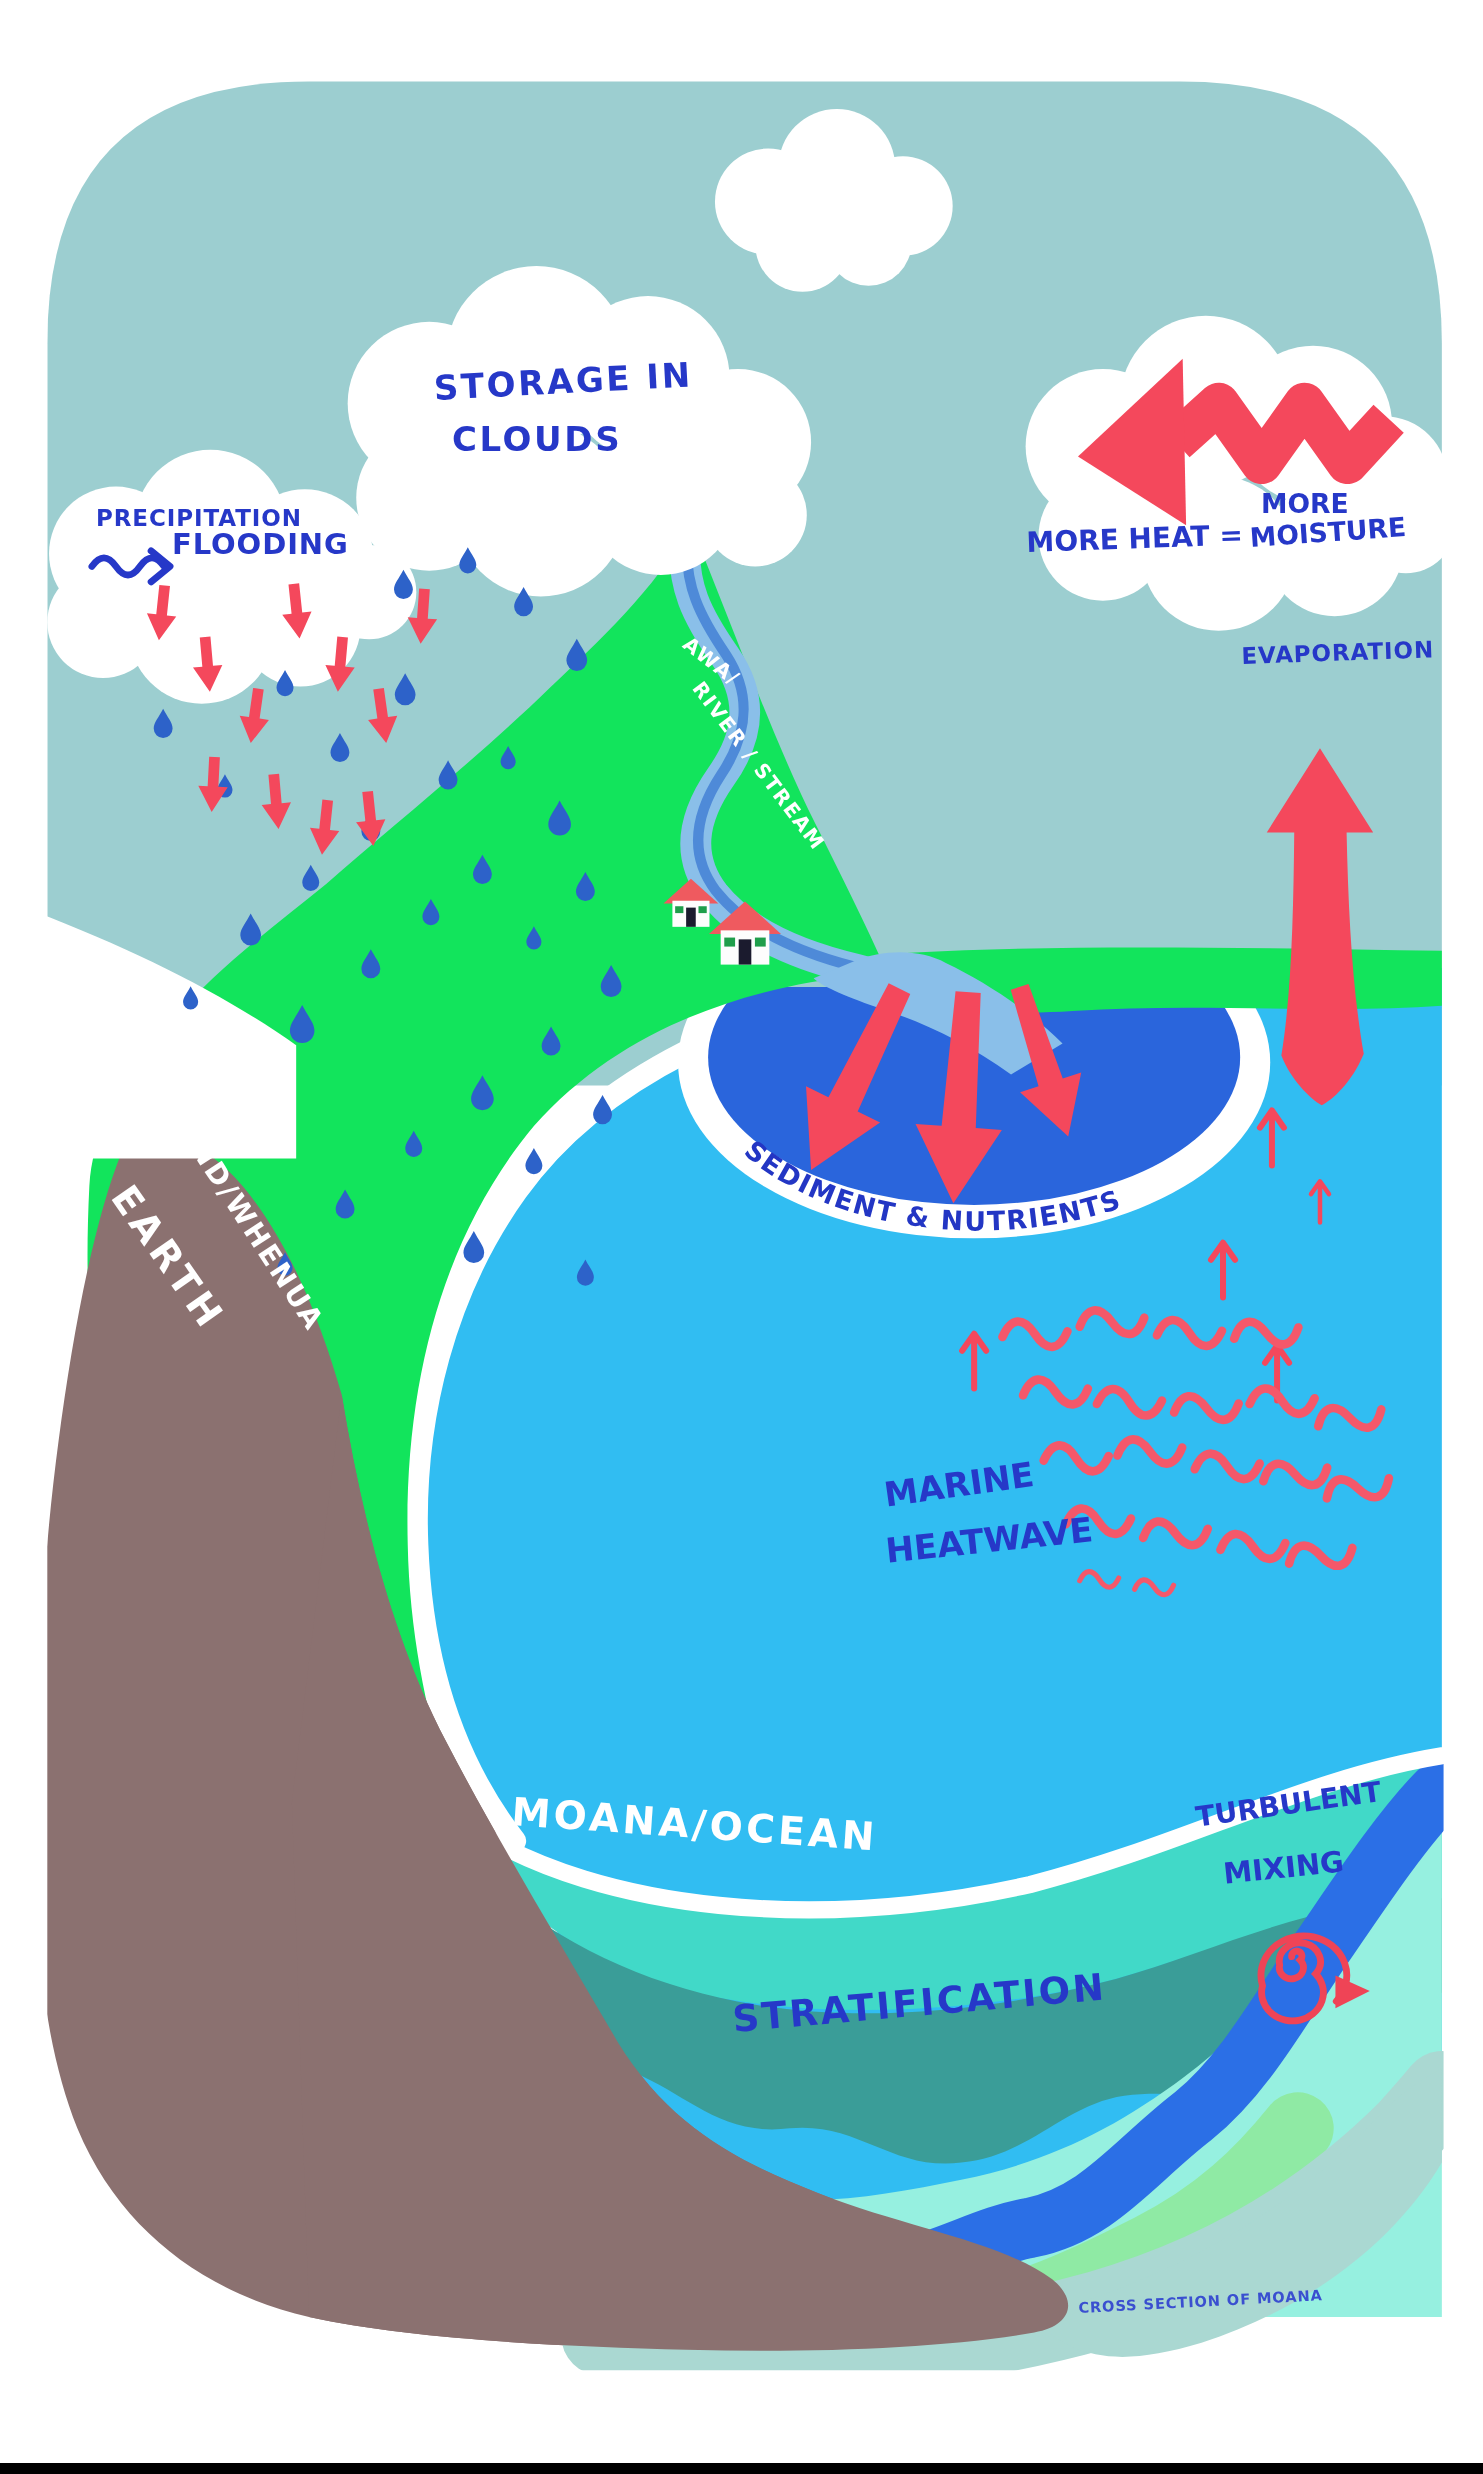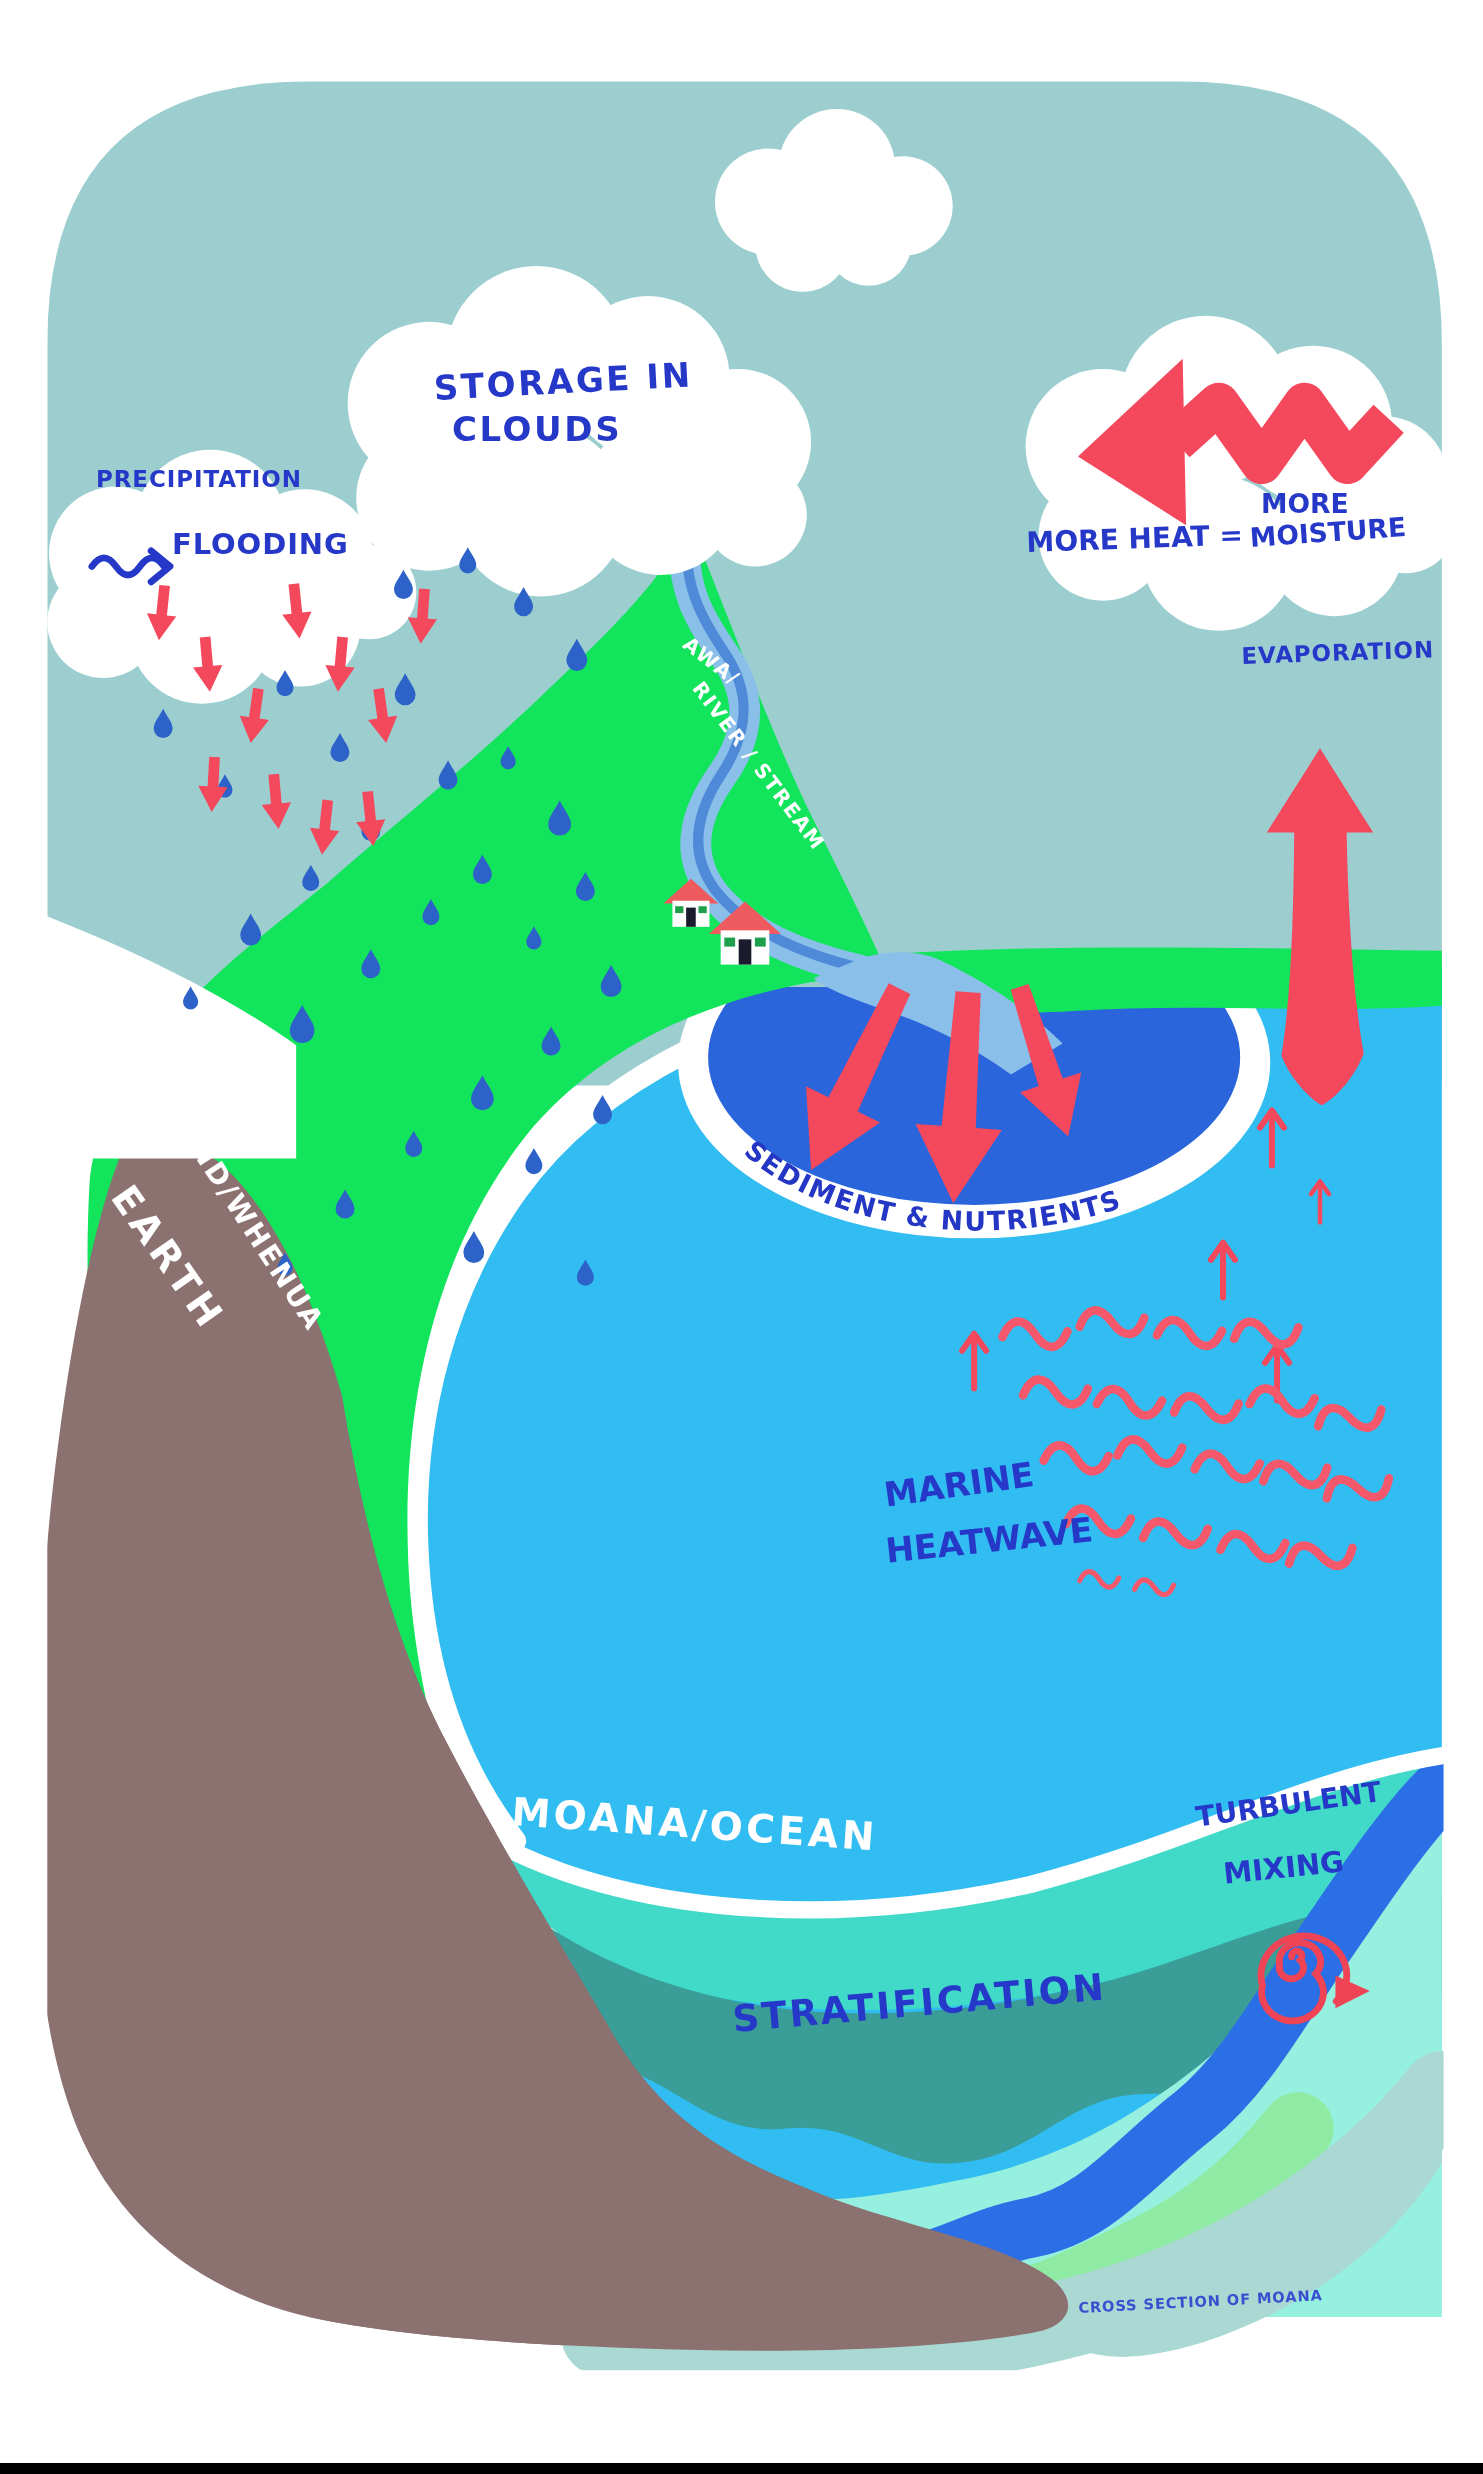--- a/index.html
+++ b/index.html
@@ -241,24 +241,24 @@
   </g>
 
   <defs>
         <path id="rimPath" d="M845,1322 A330,200 0 0 0 1458,1290"></path>
       </defs>
   <text font-size="31" font-weight="bold" fill="#2336c4" letter-spacing="2" font-family="DejaVu Sans, sans-serif">
     <textPath href="#rimPath" startOffset="30">SEDIMENT  &amp;  NUTRIENTS</textPath>
   </text>
 </svg>
 
-  <div class="lbl" style="left:96px;top:468px;font-size:23px;letter-spacing:0.9px;">PRECIPITATION</div>
+  <div class="lbl" style="left:96px;top:507px;font-size:23px;letter-spacing:0.9px;">PRECIPITATION</div>
   <div class="lbl" style="left:172px;top:530px;font-size:29px;letter-spacing:0.9px;text-align:center;">FLOODING</div>
   <div class="lbl" style="left:433px;top:371px;font-size:34px;letter-spacing:2.6px;transform:rotate(-3deg);">STORAGE IN</div>
-  <div class="lbl" style="left:452px;top:412px;font-size:34px;letter-spacing:2.6px;text-align:right;">CLOUDS</div>
+  <div class="lbl" style="left:452px;top:422px;font-size:34px;letter-spacing:2.6px;text-align:right;">CLOUDS</div>
   <div class="lbl" style="left:1026px;top:529px;font-size:28px;transform:rotate(-2deg);">MORE HEAT =</div>
   <div class="lbl" style="left:1261px;top:491px;font-size:26.6px;text-align:right;">MORE</div>
   <div class="lbl" style="left:1249px;top:525px;font-size:26.6px;transform:rotate(-4deg);">MOISTURE</div>
   <div class="lbl" style="left:1241px;top:645px;font-size:23px;letter-spacing:0.9px;transform:rotate(-2deg);">EVAPORATION</div>
   <div class="lbl white" style="left:692px;top:633px;font-size:20px;letter-spacing:1.7px;transform:rotate(38deg);">AWA/</div>
   <div class="lbl white" style="left:705px;top:678px;font-size:20px;letter-spacing:1.7px;transform:rotate(53deg);">RIVER / STREAM</div>
   <div class="lbl white" style="left:184px;top:1098px;font-size:28px;letter-spacing:2.6px;transform:rotate(57deg);">LAND/WHENUA</div>
   <div class="lbl white" style="left:136px;top:1179px;font-size:38px;letter-spacing:5.1px;transform:rotate(55deg);">EARTH</div>
   <div class="lbl" style="left:882px;top:1478px;font-size:34px;transform:rotate(-8deg);">MARINE</div>
   <div class="lbl" style="left:884px;top:1534px;font-size:34px;transform:rotate(-6deg);">HEATWAVE</div>

